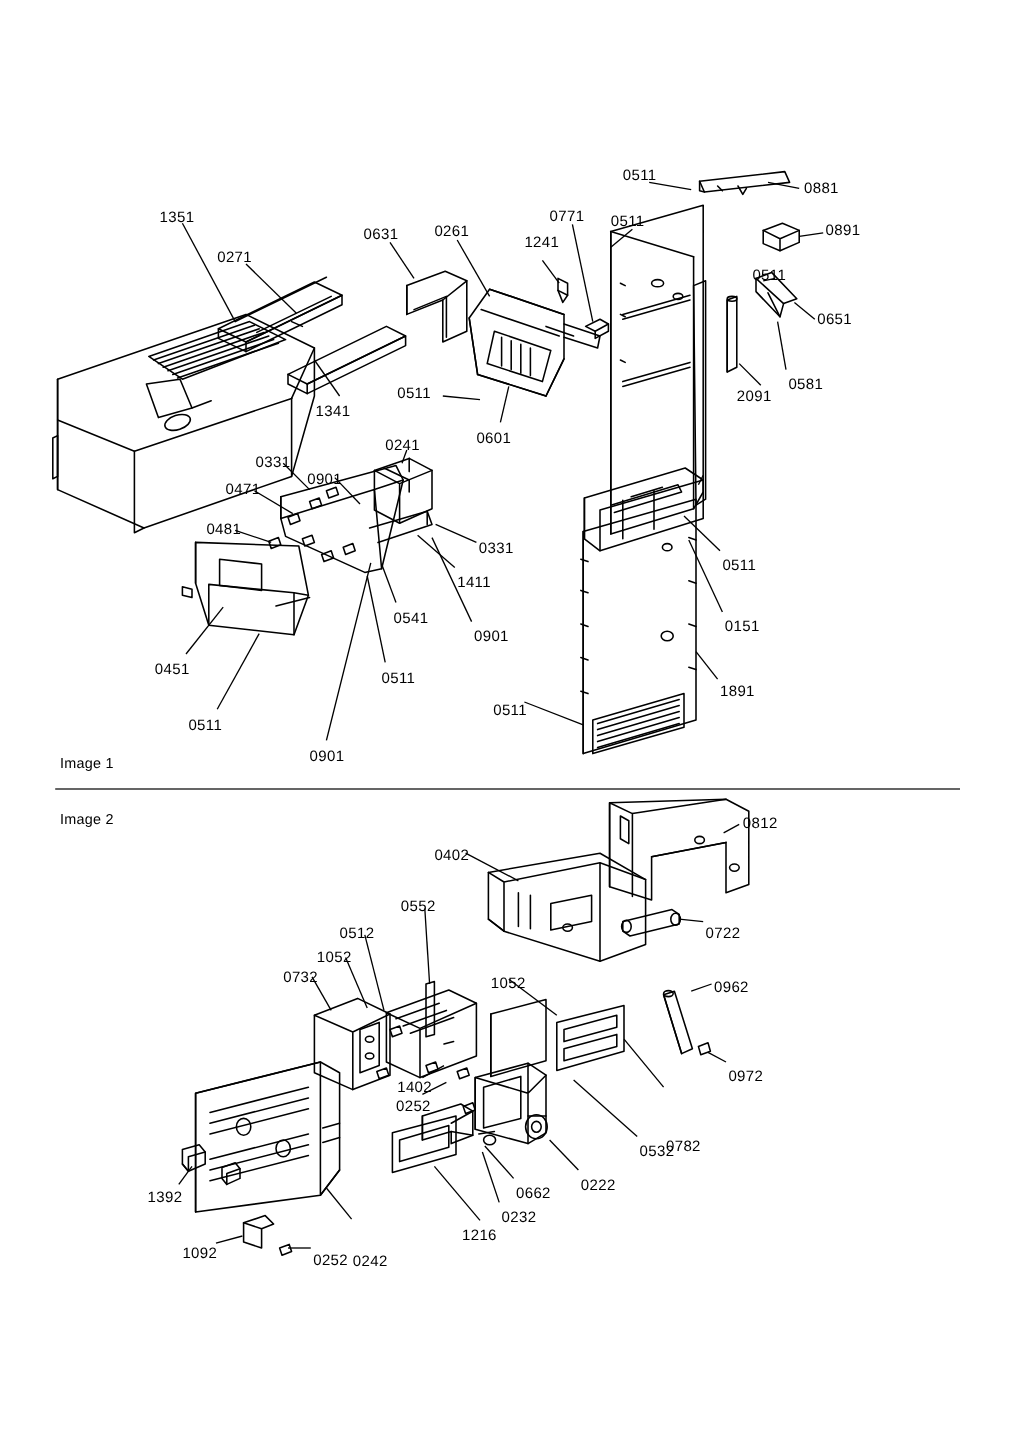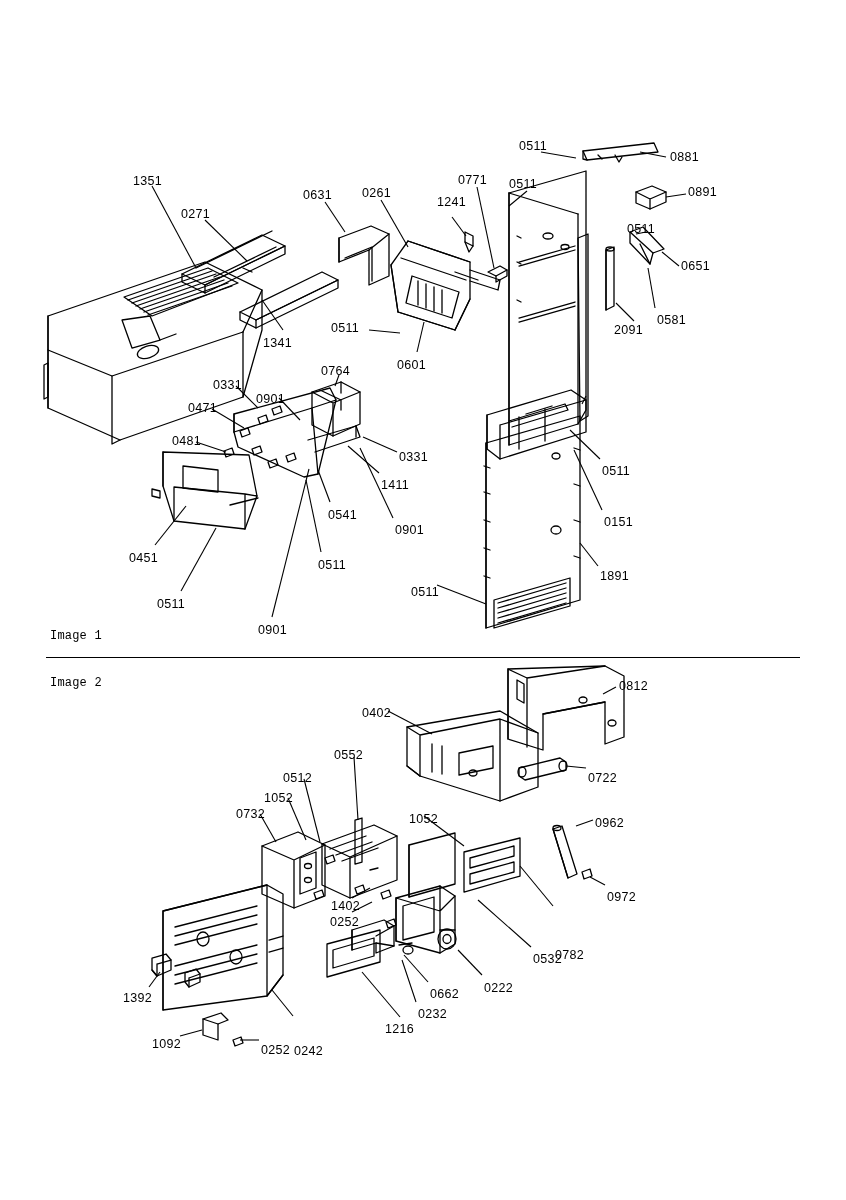--- a/index.html
+++ b/index.html
@@ -17,21 +17,21 @@
   }
   #sheet {
     position: absolute;
     left: 0; top: 0;
     width: 846px;
     height: 1200px;
   }
   .panel-label {
     position: absolute;
     font-size: 12px;
-    font-family: Liberation Mono, monospace;
+    font-family: Liberation Sans, sans-serif;
     color: #000;
     letter-spacing: 0.2px;
   }
   .divider {
     position: absolute;
     left: 46px;
     width: 754px;
     height: 1px;
     background: #000;
   }
@@ -403,21 +403,21 @@
   <div class="callout" style="left:670px; top:150px;">0881</div>
   <div class="callout" style="left:688px; top:185px;">0891</div>
   <div class="callout" style="left:509px; top:177px;">0511</div>
   <div class="callout" style="left:627px; top:222px;">0511</div>
   <div class="callout" style="left:681px; top:259px;">0651</div>
   <div class="callout" style="left:657px; top:313px;text-align:center;">0581</div>
   <div class="callout" style="left:614px; top:323px;">2091</div>
   <div class="callout" style="left:263px; top:336px;">1341</div>
   <div class="callout" style="left:331px; top:321px;">0511</div>
   <div class="callout" style="left:397px; top:358px;">0601</div>
-  <div class="callout" style="left:321px; top:364px;">0764</div>
+  <div class="callout" style="left:321px; top:364px;">0241</div>
   <div class="callout" style="left:213px; top:378px;">0331</div>
   <div class="callout" style="left:256px; top:392px;">0901</div>
   <div class="callout" style="left:188px; top:401px;">0471</div>
   <div class="callout" style="left:172px; top:434px;text-align:center;">0481</div>
   <div class="callout" style="left:399px; top:450px;">0331</div>
   <div class="callout" style="left:381px; top:478px;">1411</div>
   <div class="callout" style="left:328px; top:508px;">0541</div>
   <div class="callout" style="left:395px; top:523px;">0901</div>
   <div class="callout" style="left:318px; top:558px;">0511</div>
   <div class="callout" style="left:129px; top:551px;">0451</div>

